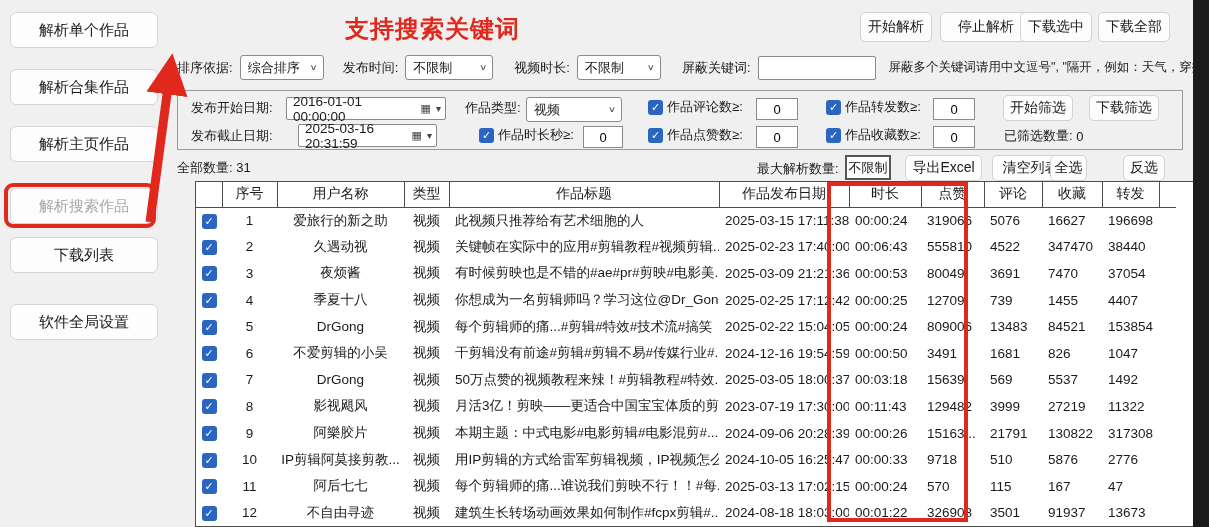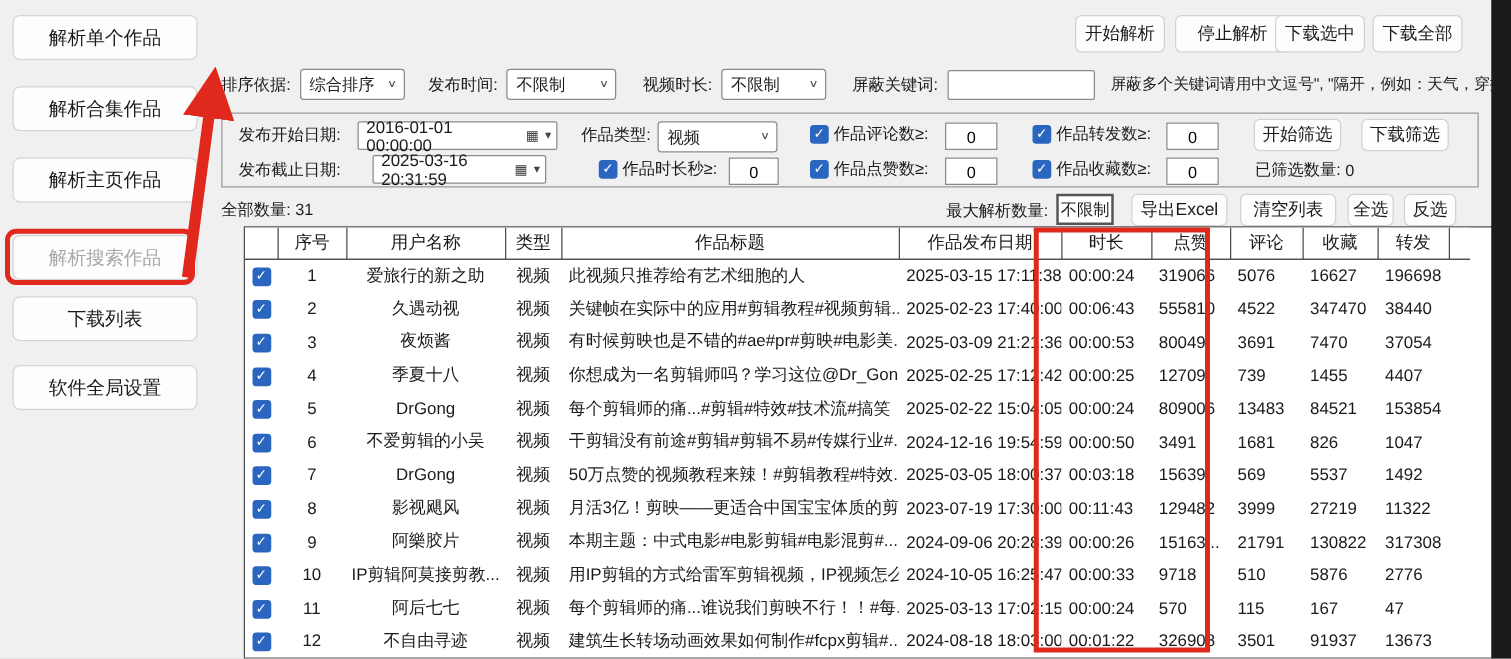--- a/index.html
+++ b/index.html
@@ -96,21 +96,21 @@
 <body>
 
 <div id="root">
 
   <div>
     <div class="side-btn" style="top:12px">解析单个作品</div>
     <div class="side-btn" style="top:69px">解析合集作品</div>
     <div class="side-btn" style="top:126px">解析主页作品</div>
     <div class="side-btn disabled" style="top:188px">解析搜索作品</div>
     <div class="side-btn" style="top:237px">下载列表</div>
-    <div class="side-btn" style="top:292px">软件全局设置</div>
+    <div class="side-btn" style="top:304px">软件全局设置</div>
   </div>
 
 
   <div class="btn" style="left:860px;top:12px;width:72px;height:30px;">开始解析</div>
   <div class="btn" style="left:940px;top:12px;width:92px;height:30px;">停止解析</div>
   <div class="btn" style="left:1020px;top:12px;width:72px;height:30px;">下载选中</div>
   <div class="btn" style="left:1098px;top:12px;width:72px;height:30px;">下载全部</div>
 
   <div style="position:absolute;left:177px;top:55px;display:flex;align-items:center;gap:7px;">
     <span class="lbl">排序依据:</span>
@@ -201,21 +201,21 @@
     </div>
   </div>
 
   <div style="position:absolute;left:177px;top:159px;">
     <span>全部数量:</span>&nbsp;<span>31</span>
   </div>
   <div style="position:absolute;left:757px;top:160px;">最大解析数量:</div>
   <div style="position:absolute;left:845px;top:155px;width:46px;height:25px;background:#fff;border:2px solid #555;display:flex;align-items:center;justify-content:center;font-size:13px;">不限制</div>
   <div class="btn" style="left:905px;top:155px;width:77px;height:26px;">导出Excel</div>
   <div class="btn" style="left:992px;top:155px;width:77px;height:26px;">清空列表</div>
-  <div class="btn" style="left:1078px;top:155px;width:37px;height:26px;">全选</div>
+  <div class="btn" style="left:1050px;top:155px;width:37px;height:26px;">全选</div>
   <div class="btn" style="left:1123px;top:155px;width:42px;height:26px;">反选</div>
 
   <div id="table-wrap">
     <table>
       <colgroup>
         <col style="width:26px">
           <col style="width:55px">
           <col style="width:127px">
           <col style="width:45px">
         <col style="width:270px">
@@ -414,20 +414,21 @@
           </tr>
         </tbody>
     </table>
     <div id="vscroll">
       <div class="thumb"></div>
     </div>
   </div>
 
   <div class="annot" id="annot-sidebar-rect"></div>
   <div class="annot" id="annot-col-rect"></div>
+  <div class="annot" id="annot-text">支持搜索关键词</div>
   <svg class="annot" style="left:120px;top:30px;" width="80" height="200" viewBox="0 0 80 200">
     <defs>
       <marker id="ah" markerWidth="4.6" markerHeight="4.6" refX="3.4" refY="2.3" orient="auto">
         <path d="M0,0 L4.6,2.3 L0,4.6 Z" fill="#e0281c"></path>
       </marker>
     </defs>
     <line x1="30" y1="192" x2="51" y2="34" stroke="#e0281c" stroke-width="9" marker-end="url(#ah)"></line>
   </svg>
 
   <div id="dark-strip"></div>

